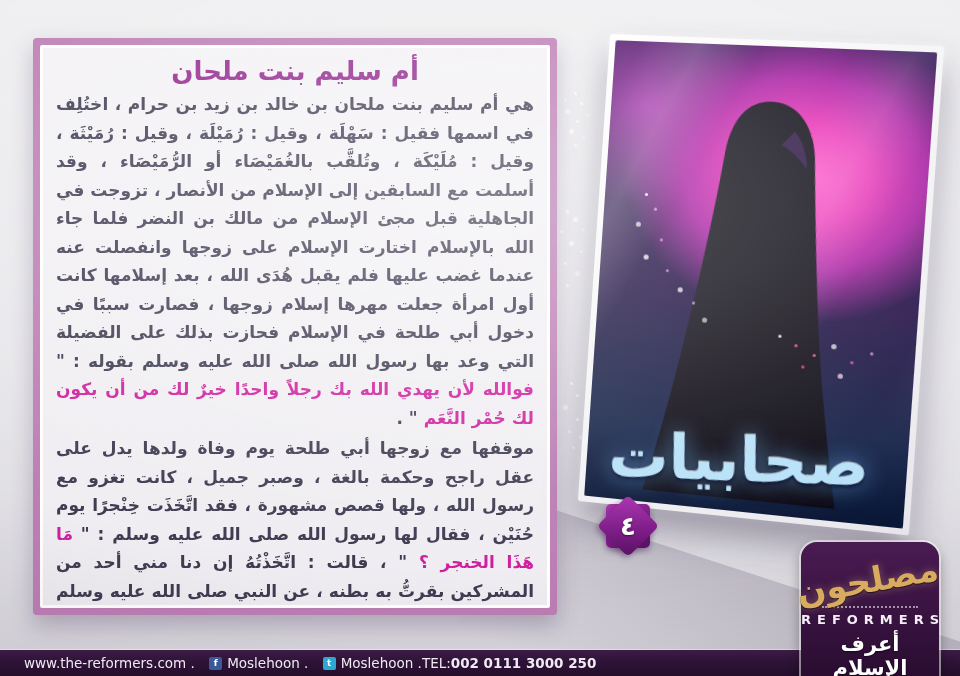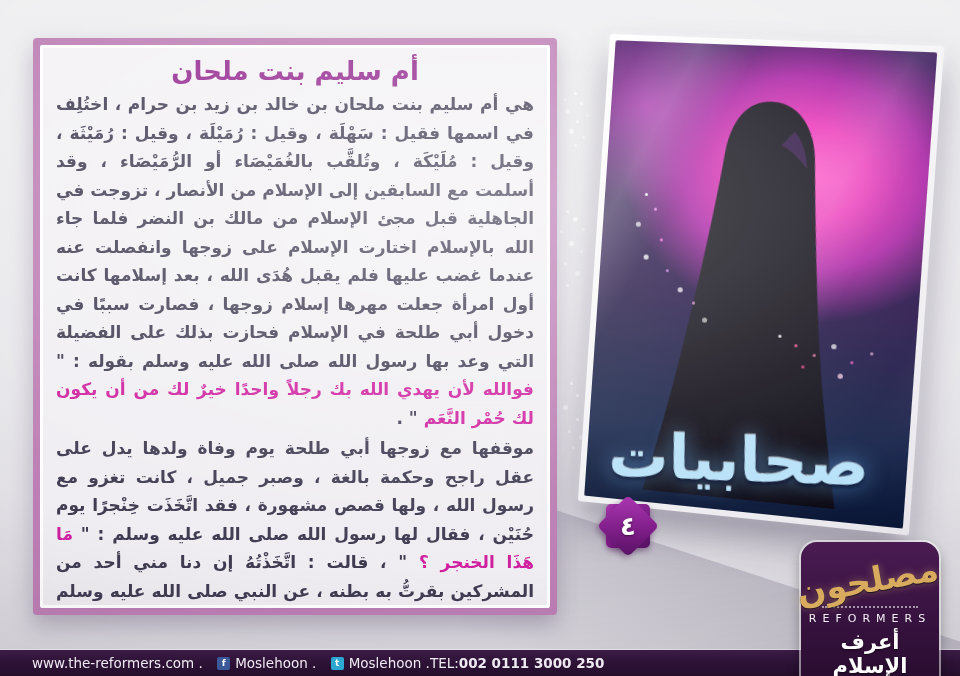--- a/index.html
+++ b/index.html
@@ -77,28 +77,28 @@
 
   
   .logo-badge{position:absolute;left:801px;top:542px;width:138px;height:150px;box-sizing:border-box;
     background:linear-gradient(180deg,#4a1b52 0%,#36123e 55%,#260b2c 100%);
     border-radius:16px;box-shadow:0 0 0 2px rgba(255,255,255,.5),0 6px 14px rgba(0,0,0,.4);
     text-align:center;color:#fff;z-index:6;padding-top:10px;}
   .logo-calligraphy{font-size:34px;font-weight:bold;color:#d8ab5f;direction:rtl;
     transform:rotate(-10deg);margin:8px 0 2px 0;
     text-shadow:0 1px 1px rgba(0,0,0,.6),0 0 8px rgba(255,215,140,.35);}
   .logo-sep{width:96px;margin:6px auto 4px auto;border-top:2px dotted rgba(255,255,255,.55);}
-  .logo-latin{font-size:11px;letter-spacing:6px;color:#f4eef6;font-weight:normal;}
+  .logo-latin{font-size:13px;letter-spacing:6px;color:#f4eef6;font-weight:bold;}
   .logo-slogan{font-size:21px;font-weight:bold;direction:rtl;margin-top:5px;
     text-shadow:0 1px 2px rgba(0,0,0,.6);}
 
   
   .footer-bar{position:absolute;left:0;right:0;bottom:0;height:26px;z-index:5;
     background:linear-gradient(180deg,#3d1c46 0%,#2e1337 45%,#240e2c 100%);
-    display:flex;align-items:center;color:#efeaf2;font-size:13.5px;padding-left:32px;box-sizing:border-box;
+    display:flex;align-items:center;color:#efeaf2;font-size:13.5px;padding-left:24px;box-sizing:border-box;
     box-shadow:0 -1px 0 rgba(255,255,255,.35);}
   .footer-bar span{white-space:pre;}
   .soc-icon{display:inline-flex;align-items:center;justify-content:center;width:13px;height:13px;
     border-radius:2px;font-size:9px;font-weight:bold;color:#fff;margin:0 5px 0 10px;flex:0 0 auto;}
   .fb{background:#3b5998;}
   .tw{background:#2ca8d2;}
   .tel-number{font-weight:bold;}
 </style>
 </head>
 <body>

